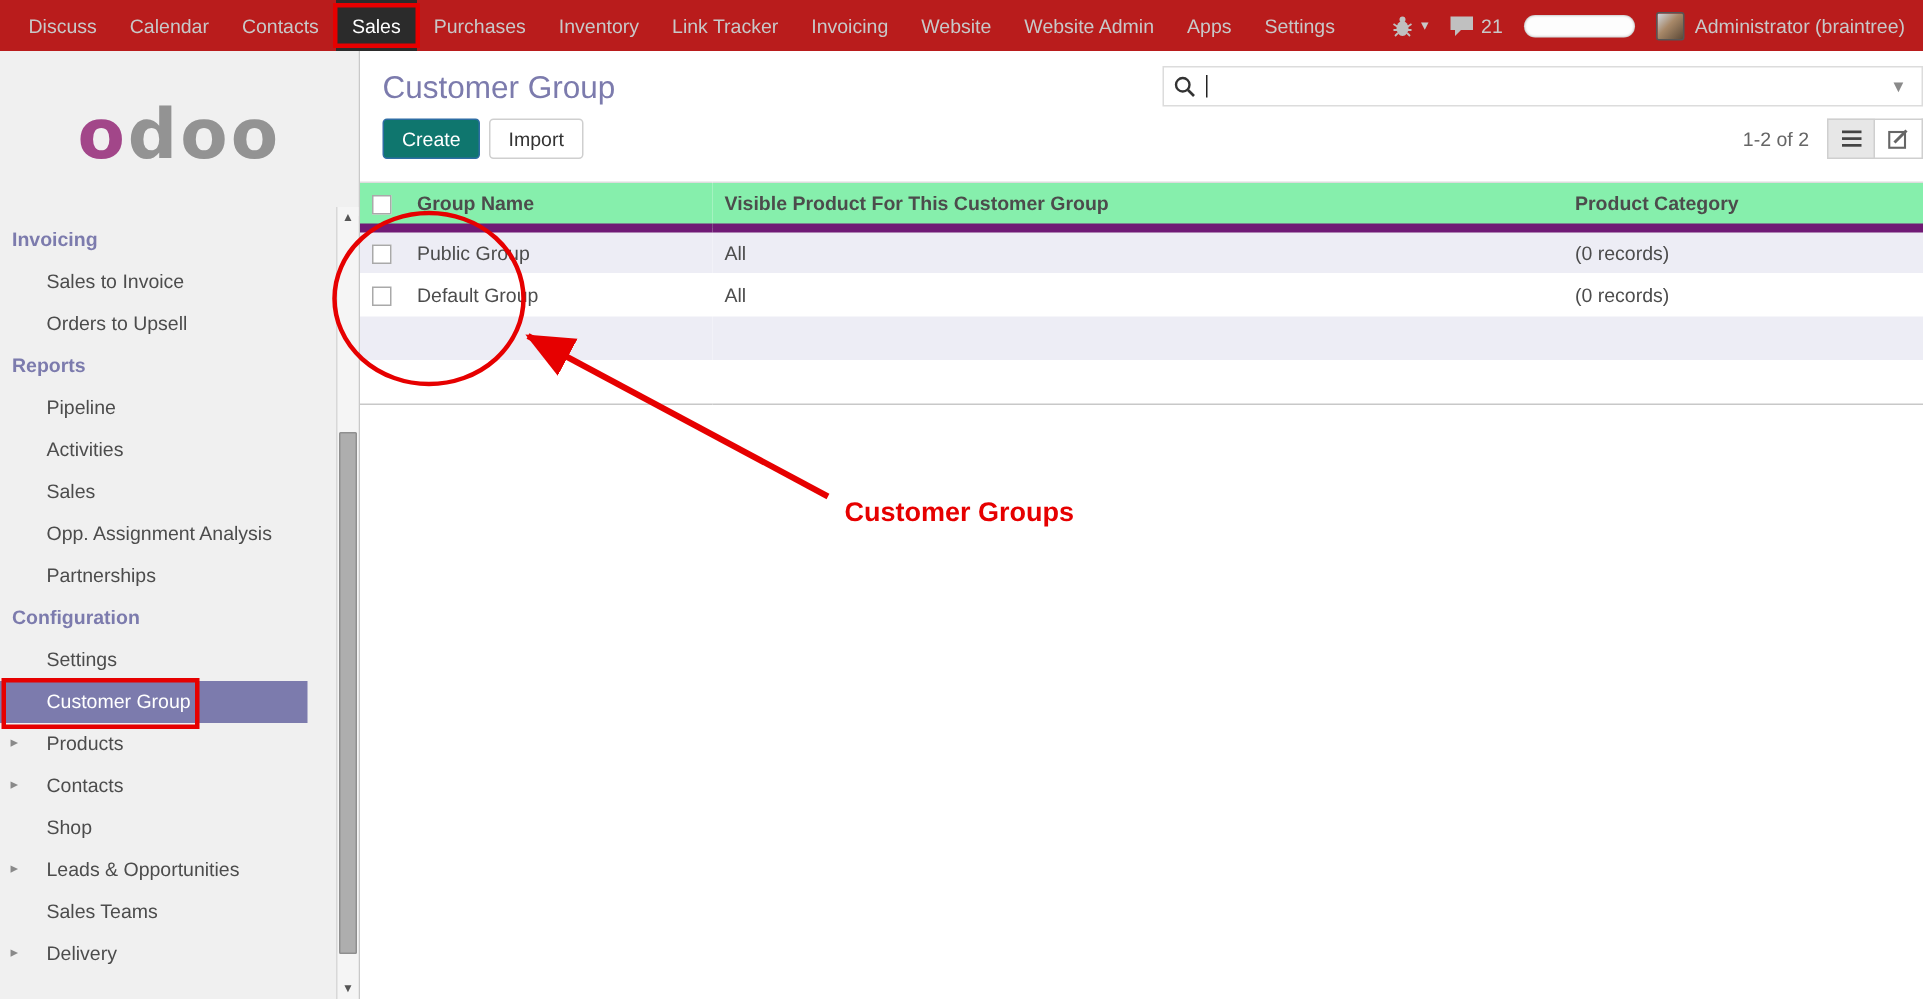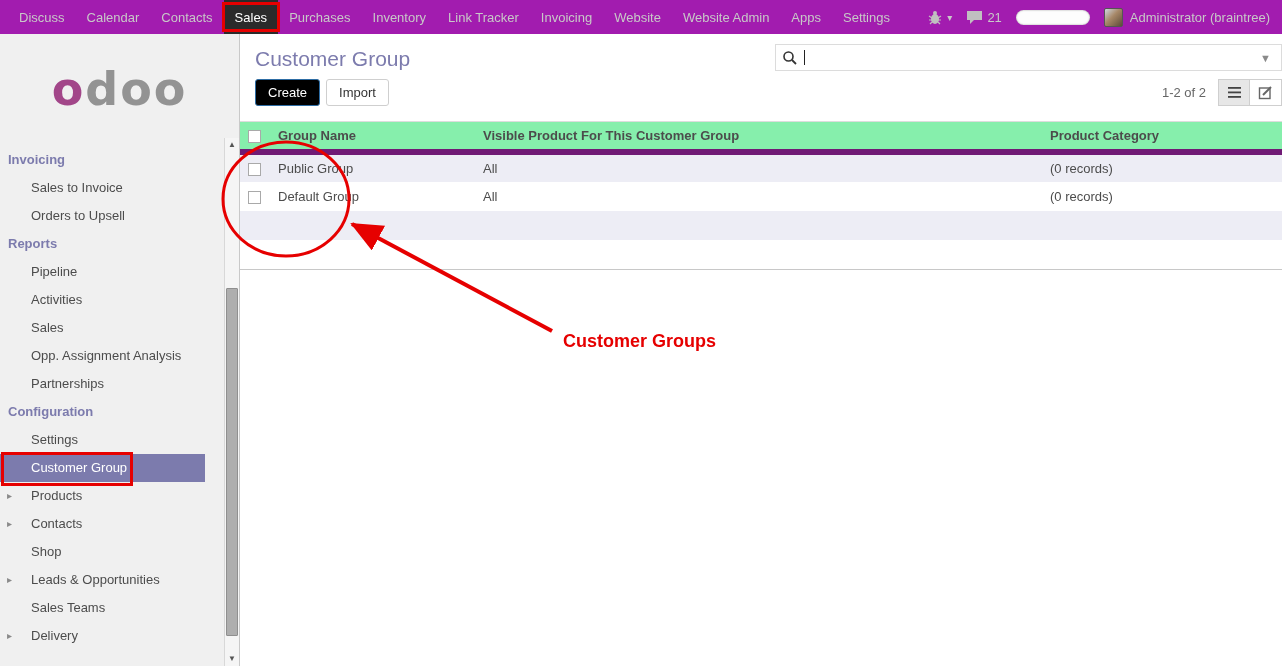--- a/index.html
+++ b/index.html
@@ -1,21 +1,21 @@
 <!DOCTYPE html>
 <html><head>
 <meta charset="utf-8">
 <style>
   * { margin:0; padding:0; box-sizing:border-box; }
   html,body { width:1282px; height:666px; }
   body { font-family:"Liberation Sans", sans-serif; background:#fff; overflow:hidden; }
   .app { position:relative; width:1282px; height:666px; overflow:hidden; }
 
   
-  .topbar { position:relative; height:34px; background:#a21caf; display:flex; align-items:stretch; color:#c8c8c8; font-size:13px; z-index:10; }
+  .topbar { position:relative; height:34px; background:#b91c1c; display:flex; align-items:stretch; color:#c8c8c8; font-size:13px; z-index:10; }
   .topbar-menu { display:flex; align-items:stretch; padding-left:8px; }
   .menu-item { display:flex; align-items:center; padding:0 11px; cursor:pointer; white-space:nowrap; position:relative; }
   .menu-item.active { color:#fff; background:#2b2b2b; }
   .menu-item.annotated::after { content:""; position:absolute; left:-2px; right:-2px; top:2px; bottom:2px; border:3px solid #e60000; pointer-events:none; }
   .topbar-right { margin-left:auto; display:flex; align-items:center; gap:14px; padding-right:12px; }
   .icon-group { display:flex; align-items:center; gap:4px; cursor:pointer; }
   .caret-down { font-size:10px; color:#c8c8c8; }
   .msg-count { font-size:13px; color:#c8c8c8; }
   .progress-pill { width:74px; height:15px; background:#fdfdfd; border-radius:8px; box-shadow:inset 0 0 2px rgba(0,0,0,.4); cursor:pointer; }
   .user-block { display:flex; align-items:center; gap:7px; cursor:pointer; }
@@ -49,21 +49,21 @@
   .control-panel { display:flex; justify-content:space-between; align-items:flex-start; padding:10px 0 0 15px; }
   .page-title { font-size:21px; font-weight:normal; color:#7c7bad; margin-top:3px; cursor:pointer; }
   .search-box { width:507px; height:27px; border:1px solid #dcdcdc; background:#fff; display:flex; align-items:center; padding:0 6px; }
   .search-box svg { flex:none; }
   .text-cursor { width:1px; height:15px; background:#222; margin-left:6px; }
   .search-input { flex:1; border:none; outline:none; font-size:13px; height:23px; background:transparent; }
   .search-caret { color:#8a8a8a; font-size:11px; padding:0 4px; cursor:pointer; }
 
   .button-row { display:flex; align-items:center; padding:8px 0 0 15px; }
   .btn { font-size:13px; border-radius:3px; padding:5px 12px; cursor:pointer; border:1px solid transparent; }
-  .btn-primary { background:#000000; border-color:#2e6da4; color:#fff; }
+  .btn-primary { background:#0f766e; border-color:#2e6da4; color:#fff; }
   .btn-default { background:#fff; border-color:#cfcfcf; color:#333; margin-left:6px; }
   .pager-area { margin-left:auto; display:flex; align-items:center; }
   .pager-text { font-size:13px; color:#666; margin-right:12px; }
   .view-switcher { display:flex; }
   .switch-btn { width:32px; height:27px; background:#fff; border:1px solid #cfcfcf; display:flex; align-items:center; justify-content:center; cursor:pointer; }
   .switch-btn + .switch-btn { border-left:none; }
   .switch-btn.active { background:#e7e7e7; }
 
   
   .list-table { width:100%; border-collapse:collapse; table-layout:fixed; margin-top:15px; font-size:13px; color:#4c4c4c; }

